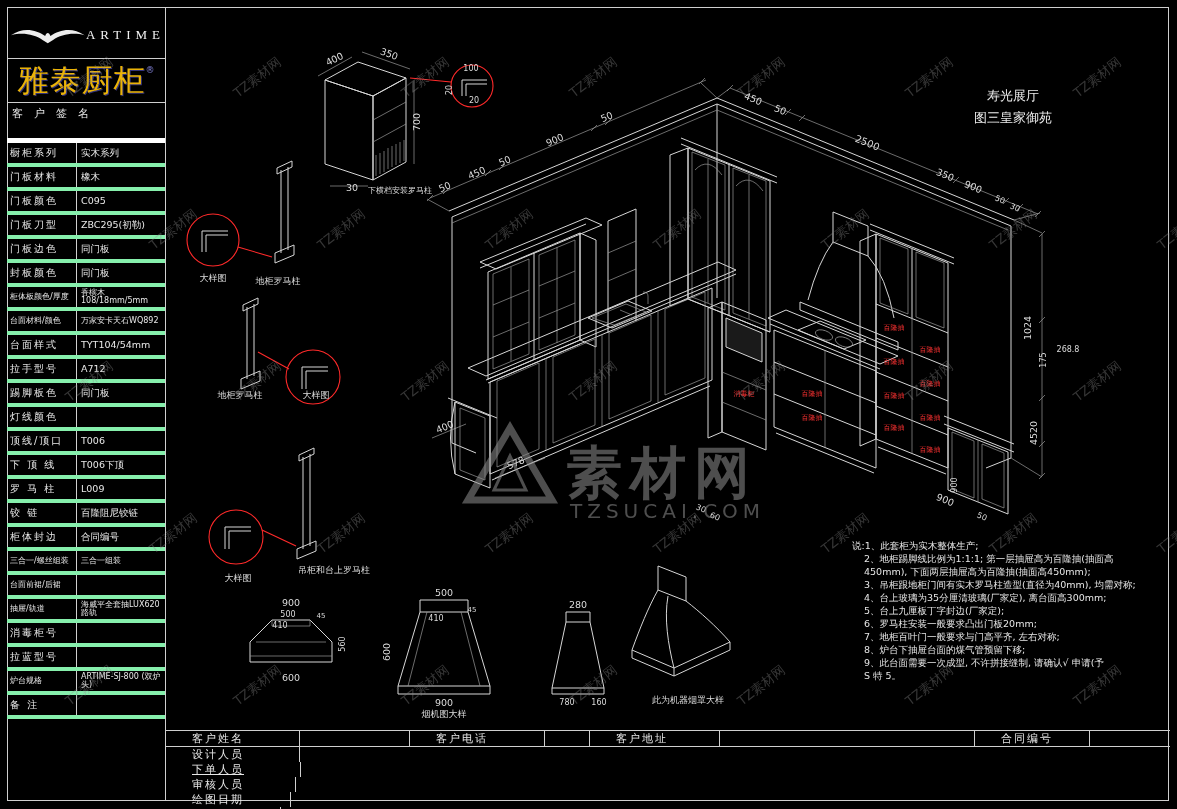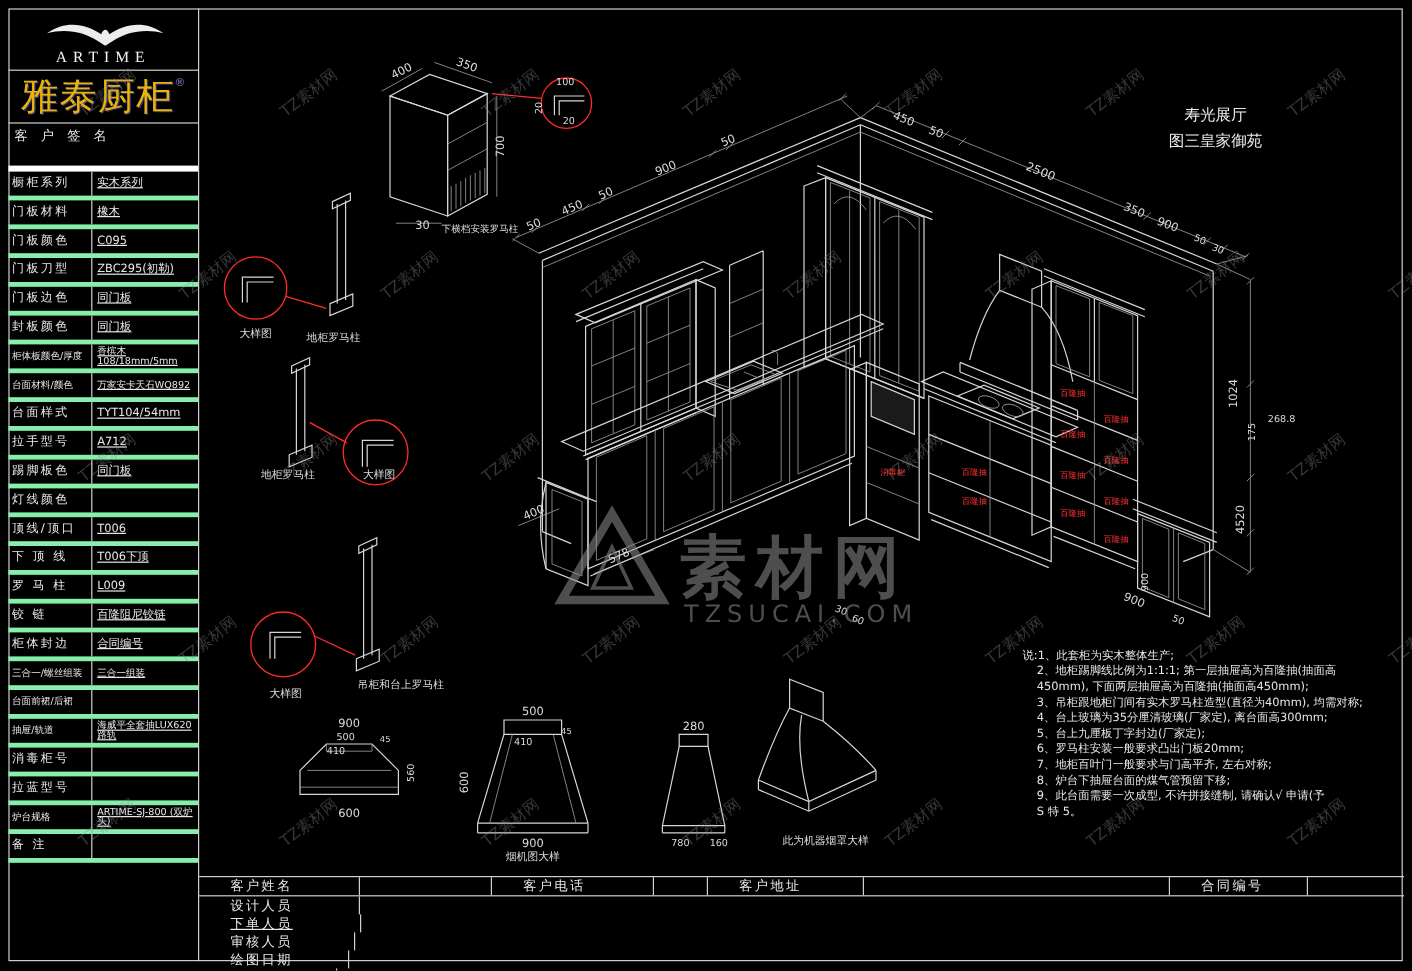--- a/index.html
+++ b/index.html
@@ -3,34 +3,34 @@
 <meta charset="utf-8">
 <style>
   html,body{margin:0;padding:0;background:#000;}
   .page{position:relative;width:1177px;height:809px;background:#000;overflow:hidden;
         font-family:"DejaVu Sans",sans-serif;color:#e8e8e8;}
   .frame{position:absolute;left:7px;top:7px;width:1162px;height:794px;
          border:1px solid #cfcfcf;box-sizing:border-box;pointer-events:none;}
   
   .sidebar{position:absolute;left:7px;top:7px;width:159px;height:794px;
            border-right:1px solid #cfcfcf;box-sizing:border-box;display:flex;flex-direction:column;}
-  .logo-box{height:52px;border-bottom:1px solid #cfcfcf;display:flex;flex-direction:column;
+  .logo-box{height:52px;border-bottom:1px solid #cfcfcf;display:flex;
             align-items:center;justify-content:center;padding-top:3px;box-sizing:border-box;}
   .logo-text{font-family:"Liberation Serif",serif;font-size:13px;letter-spacing:5px;color:#f2f2f2;margin-top:1px;}
   .brand-box{height:44px;border-bottom:1px solid #cfcfcf;display:flex;align-items:center;justify-content:center;box-sizing:border-box;}
   .brand-cn{font-size:31px;font-weight:normal;color:#eab308;letter-spacing:1px;
             text-shadow:1px 1px 0 #32327a,2px 2px 1px #000;}
   .brand-reg{font-size:9px;color:#8282d8;align-self:flex-start;margin-top:6px;}
   .sig-row{height:40px;border-bottom:5px solid #ffffff;padding:3px 5px;font-size:11px;
            letter-spacing:11px;box-sizing:border-box;}
   #sidebar-rows{flex:1;display:flex;flex-direction:column;}
   .spec-row{flex:0 0 24px;height:24px;border-bottom:4px solid #86efac;display:flex;box-sizing:border-box;}
   .spec-label{width:70px;border-right:1px solid #cfcfcf;display:flex;align-items:center;
               padding:0 3px;font-size:10px;letter-spacing:2px;box-sizing:border-box;line-height:1.05;}
-  .spec-value{flex:1;display:flex;align-items:center;padding:0 4px;font-size:9.5px;line-height:1.05;text-decoration:underline;}
+  .spec-value{flex:1;display:flex;align-items:center;padding:0 4px;font-size:9.5px;line-height:1.05;}
   .spec-row.small .spec-label{font-size:8px;letter-spacing:0;}
   .spec-row.small .spec-value{font-size:8px;}
   .remarks{flex:1;}
   
   .footer{position:absolute;left:166px;top:730px;width:1004px;height:45px;box-sizing:border-box;
           border-top:1px solid #cfcfcf;display:flex;flex-direction:column;}
   .f-row{flex:1;display:flex;border-bottom:1px solid #cfcfcf;box-sizing:border-box;}
   .f-row:last-child{border-bottom:none;flex-direction:column;}
   .f-cell{border-right:1px solid #cfcfcf;box-sizing:border-box;display:flex;align-items:center;
           padding-left:26px;font-size:11px;letter-spacing:2px;color:#e8e8e8;white-space:nowrap;overflow:hidden;}

